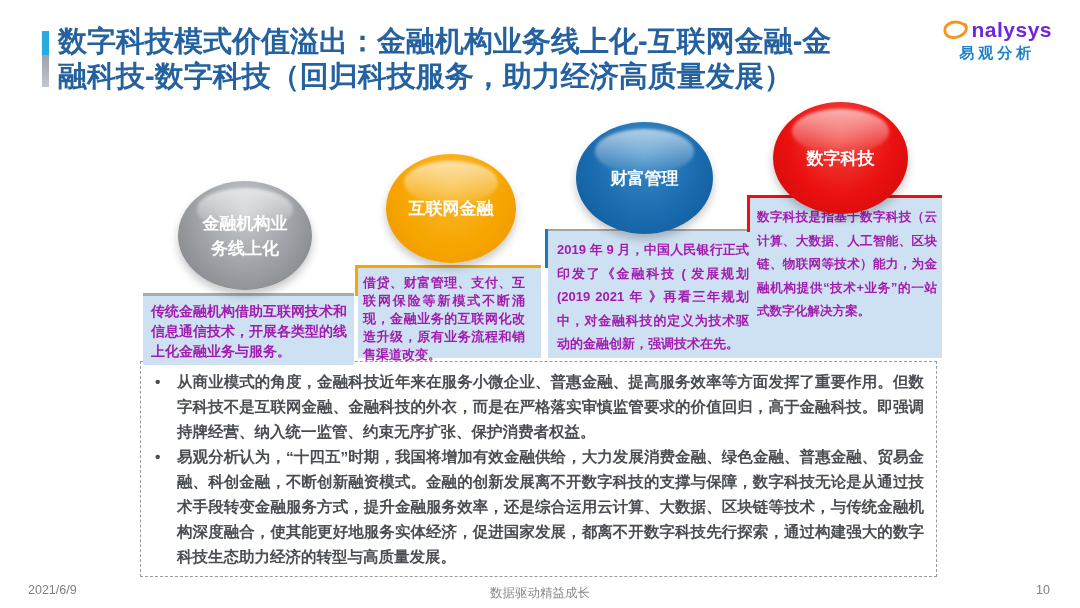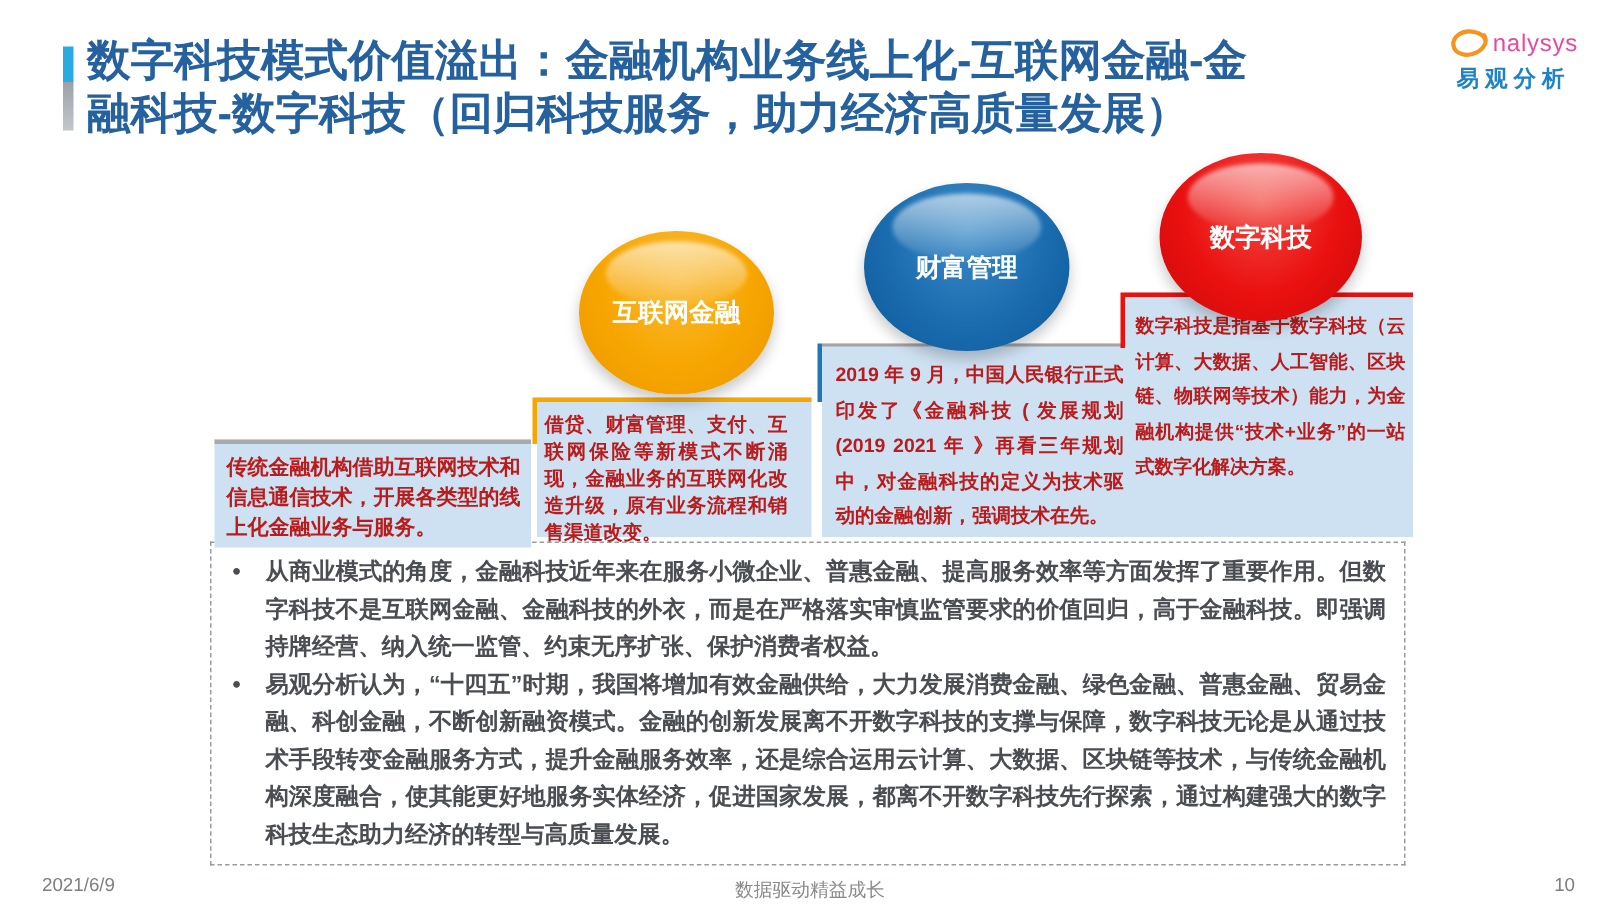--- a/index.html
+++ b/index.html
@@ -7,21 +7,21 @@
   body { font-family:"Liberation Sans","DejaVu Sans",sans-serif; }
   .slide { position:relative; width:1080px; height:608px; background:#ffffff; overflow:hidden; }
 
   
   .accent-bar { position:absolute; left:42px; top:31px; width:7px; height:56px;
     background:linear-gradient(to bottom,#29ABE2 0%,#29ABE2 42%,#9aa1a8 42%,#c2c7cc 100%); }
   .title { position:absolute; left:58px; top:24px; width:800px;
     font-size:29px; line-height:35px; font-weight:700; color:#24619E; letter-spacing:0; }
   .logo { position:absolute; right:28px; top:18px; text-align:center; }
   .logo-top { display:flex; align-items:center; justify-content:center; gap:1px; }
-  .logo-en { color:#ec4899; font-size:16px; font-weight:400; letter-spacing:0.5px; }
+  .logo-en { color:#6d28d9; font-size:21px; font-weight:700; letter-spacing:0.5px; }
   .logo-cn { color:#1E82C8; font-size:15px; font-weight:700; letter-spacing:4px; margin-top:2px; }
 
   
   .bubble { position:absolute; border-radius:50%; display:flex; align-items:center; justify-content:center;
     text-align:center; color:#ffffff; font-weight:700; font-size:17px; z-index:5;
     box-shadow:0 5px 9px rgba(0,0,0,0.22); }
   .bubble .gloss { position:absolute; left:14%; top:6%; width:72%; height:40%; border-radius:50%;
     background:linear-gradient(to bottom,rgba(255,255,255,0.62),rgba(255,255,255,0.04)); filter:blur(1.5px); }
   .bubble .blabel { position:relative; z-index:2; line-height:25px; }
   .b0 { left:178px; top:181px; width:134px; height:109px;
@@ -29,21 +29,21 @@
   .b0 .blabel { width:92px; }
   .b1 { left:386px; top:154px; width:130px; height:109px;
     background:radial-gradient(ellipse at 50% 28%,#f9ba33 0%,#f7a600 55%,#ef9c00 85%,#e89800 100%); }
   .b2 { left:576px; top:122px; width:137px; height:112px;
     background:radial-gradient(ellipse at 50% 28%,#3d8cc7 0%,#1a6cb0 55%,#115f9f 85%,#0e5996 100%); }
   .b3 { left:773px; top:102px; width:135px; height:112px;
     background:radial-gradient(ellipse at 50% 28%,#f24b44 0%,#ea1010 55%,#d60c0c 85%,#cc0a0a 100%); }
 
   
   .step { position:absolute; background:#CEE1F2; z-index:2; }
-  .step .txt { color:#b91c1c; font-weight:600; text-align:justify; }
+  .step .txt { color:#a21caf; font-weight:600; text-align:justify; }
   .st0 { left:143px; top:293px; width:211px; height:72px; border-top:3px solid #A8ABAE; }
   .st0 .txt { margin:5px 7px 0 8px; font-size:14px; line-height:20px; }
   .st1 { left:358px; top:265px; width:183px; height:93px; border-top:3px solid #F7A600; }
   .st1 .txt { margin:6px 16px 0 5px; font-size:13px; line-height:18px; }
   .st2 { left:548px; top:229px; width:209px; height:129px; border-top:2px solid #a3a3a3; }
   .st2 .txt { margin:7px 8px 0 9px; font-size:13px; line-height:23.5px; }
   .st3 { left:750px; top:195px; width:192px; height:163px; border-top:3px solid #EA100E; }
   .st3 .txt { margin:8px 5px 0 7px; font-size:12.6px; line-height:23.5px; }
   .conn { position:absolute; width:3px; z-index:3; }
   .c1 { left:355px; top:265px; height:31px; background:#F7A600; }
@@ -73,20 +73,24 @@
   <div class="logo">
     <div class="logo-top">
       <svg width="28" height="23" viewBox="0 0 30 24">
         <path d="M26 9 C24 3 13 1 7 5 C1 9 2 17 9 19 C16 21 24 17 26 11 C26.5 9 26 7 25 5.5" fill="none" stroke="#F7941E" stroke-width="3" stroke-linecap="round"></path>
       </svg>
       <span class="logo-en">nalysys</span>
     </div>
     <div class="logo-cn">易观分析</div>
   </div>
 
+  <div class="bubble b0">
+    <span class="gloss"></span>
+    <span class="blabel">金融机构业务线上化</span>
+  </div>
   <div class="bubble b1">
     <span class="gloss"></span>
     <span class="blabel">互联网金融</span>
   </div>
   <div class="bubble b2">
     <span class="gloss"></span>
     <span class="blabel">财富管理</span>
   </div>
   <div class="bubble b3">
     <span class="gloss"></span>

